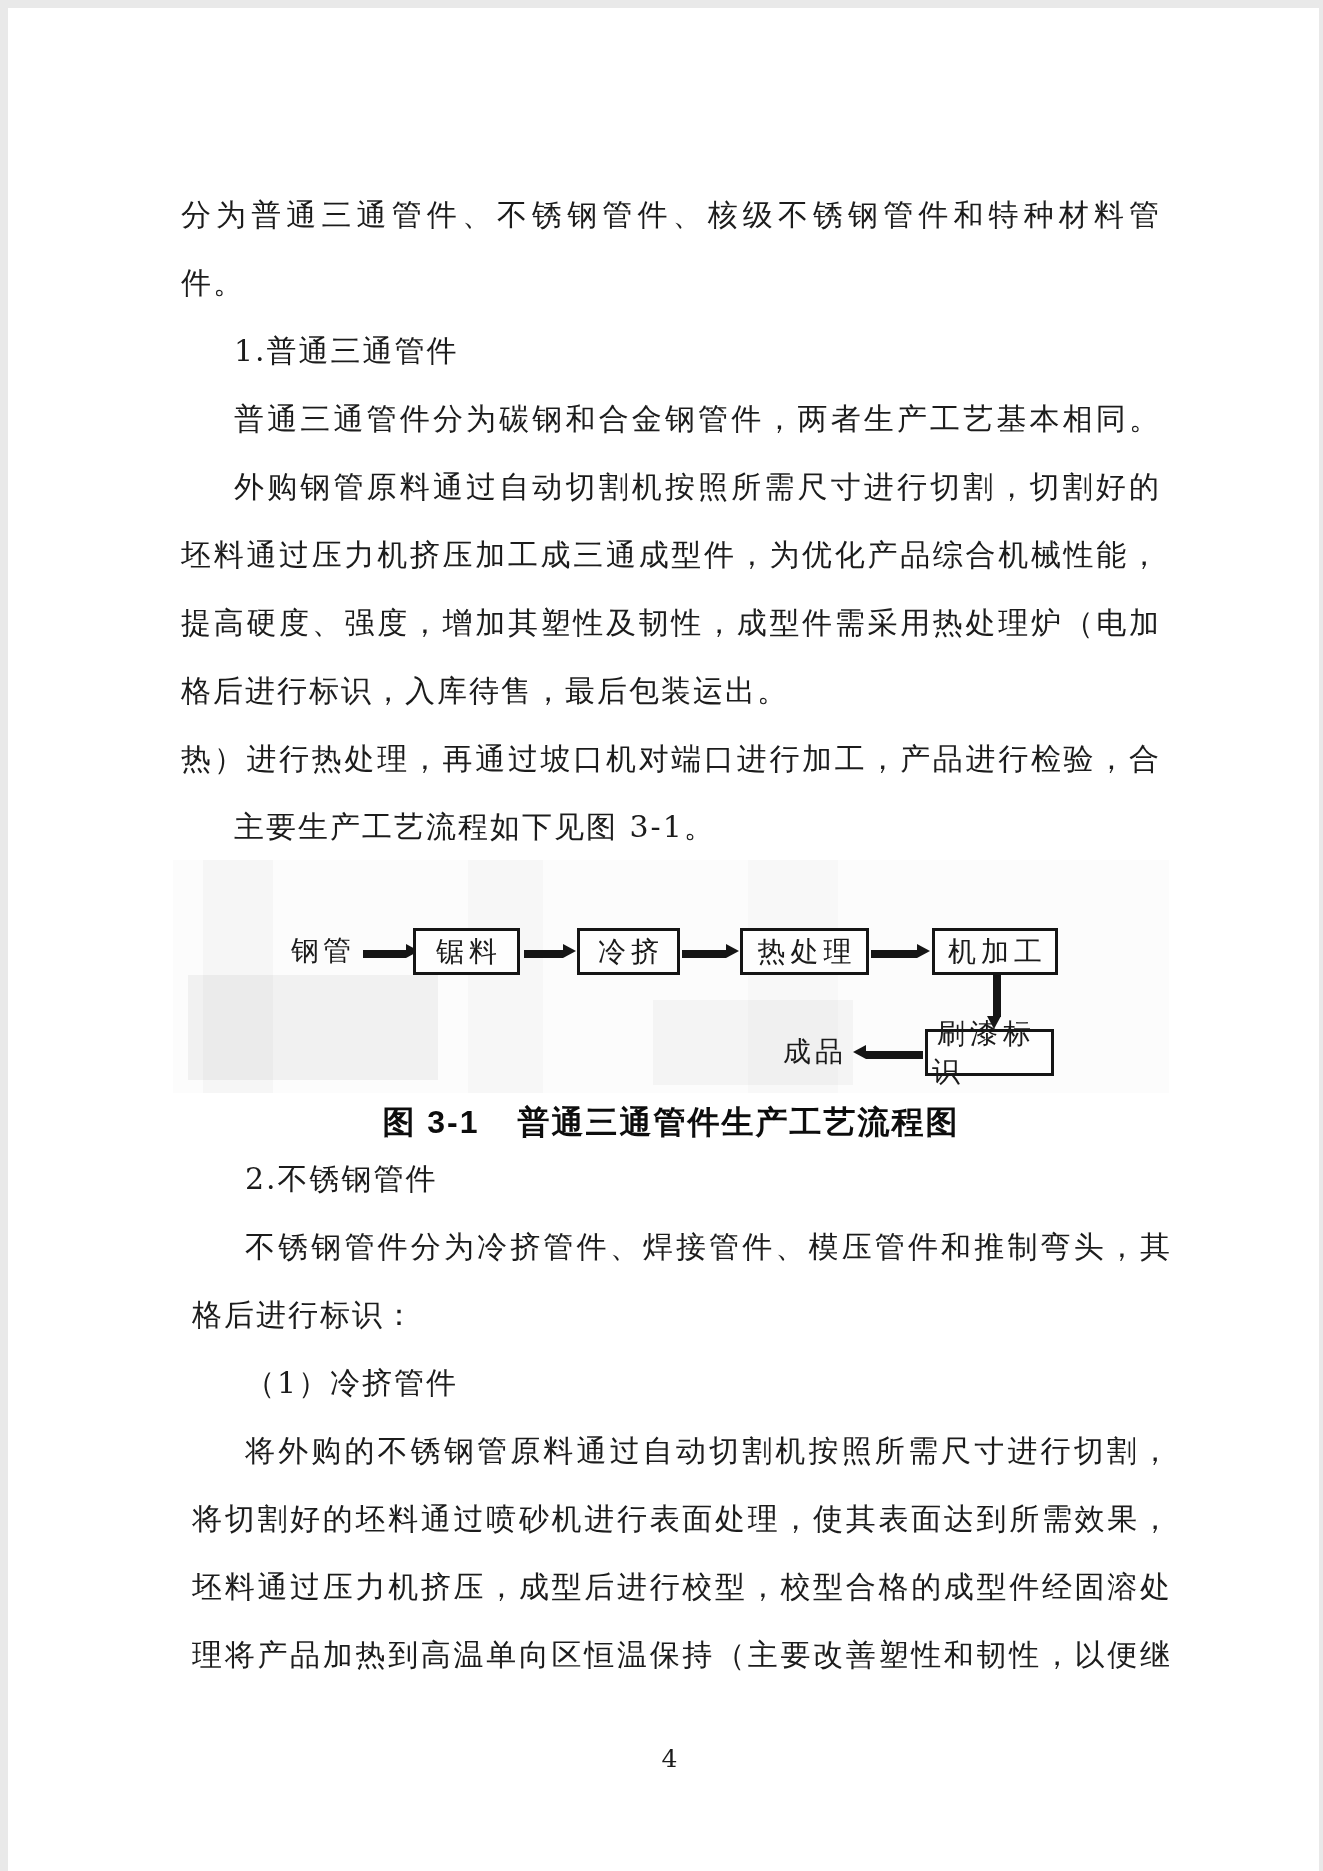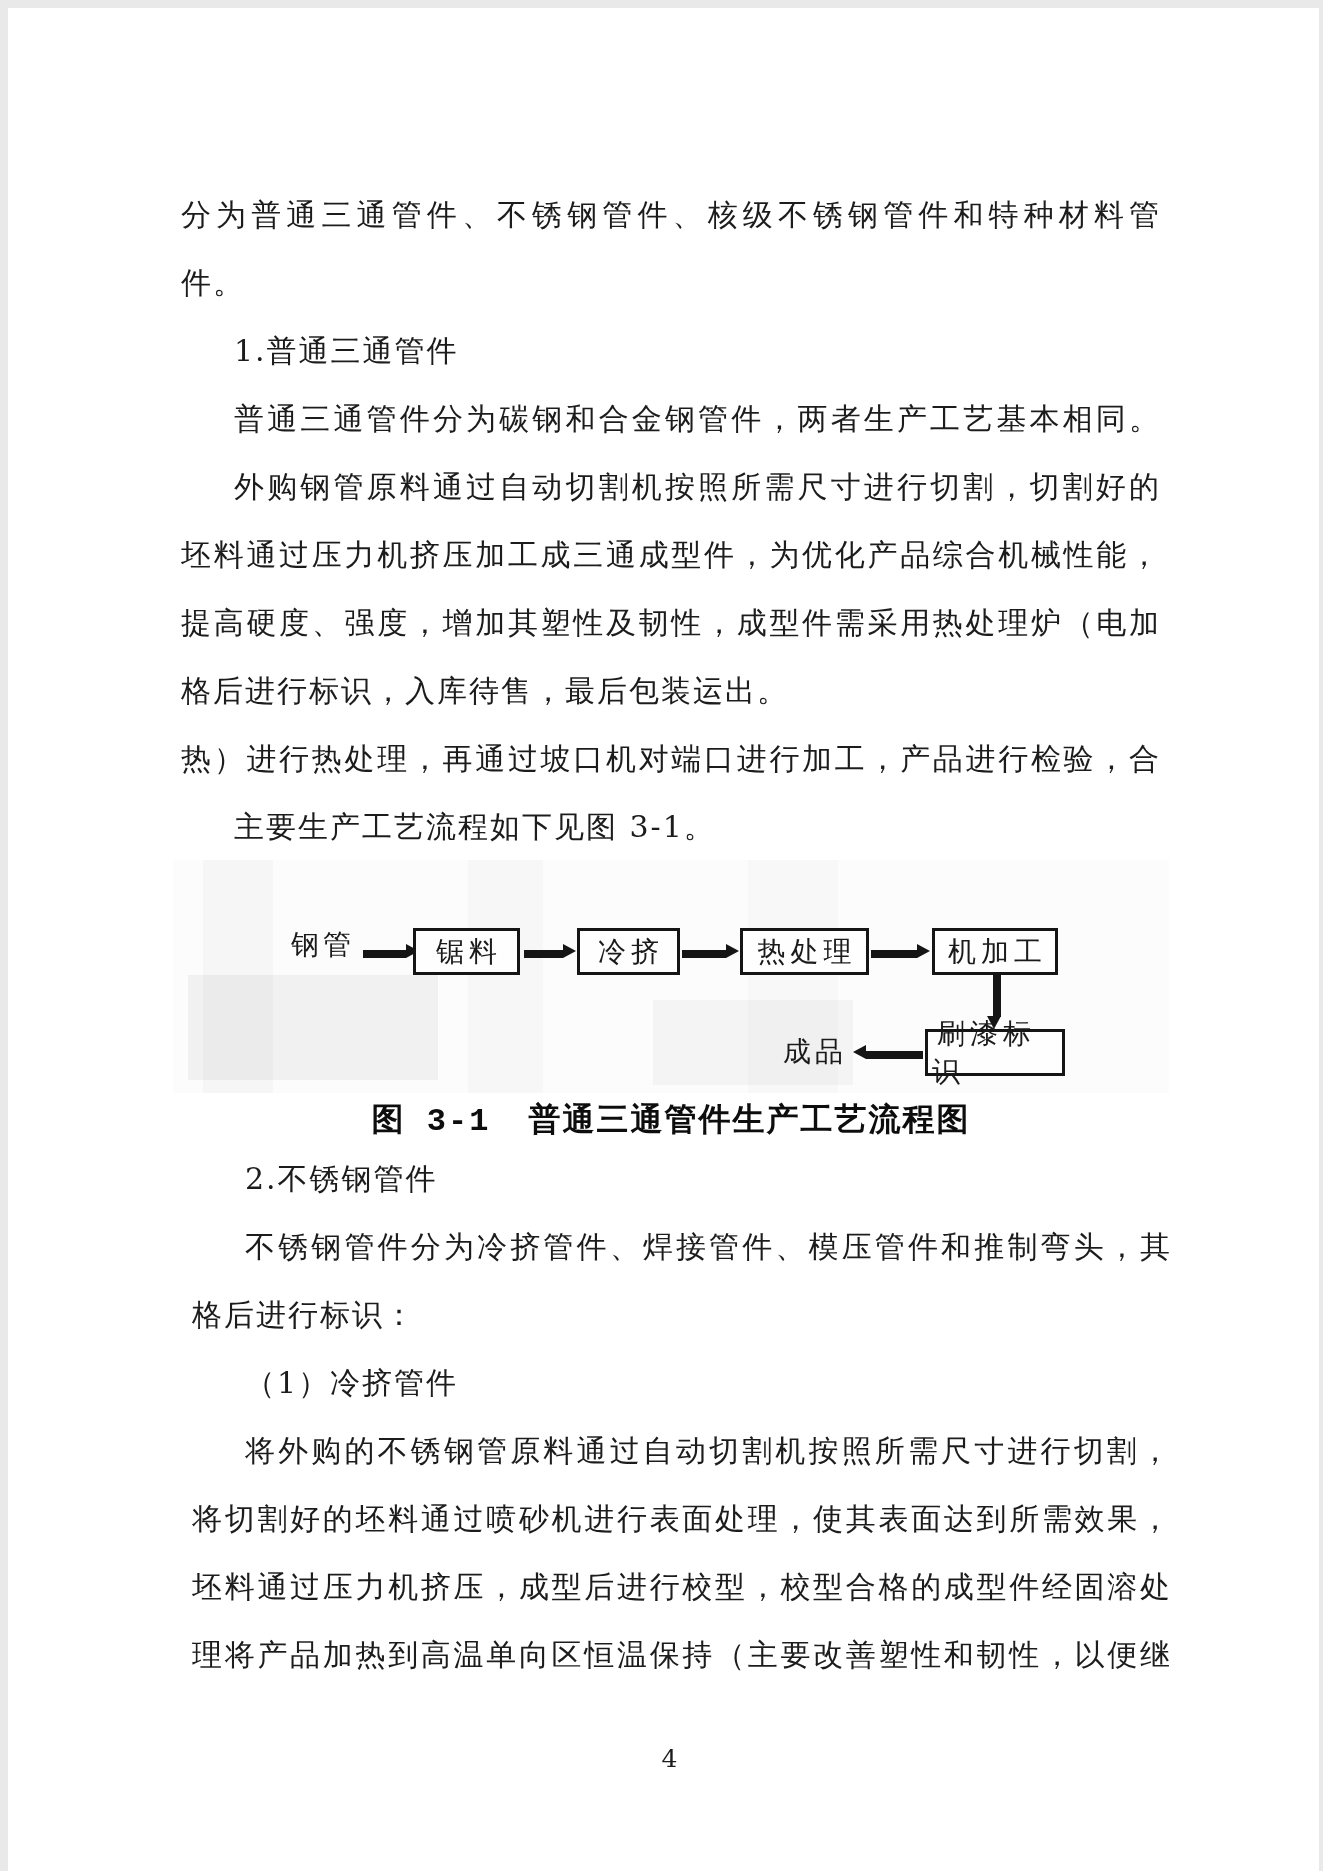--- a/index.html
+++ b/index.html
@@ -70,26 +70,26 @@
   }
   .flow-label {
     position: absolute;
     font-size: 28px;
     letter-spacing: 4px;
     display: flex;
     align-items: center;
     justify-content: center;
     color: #1a1a1a;
   }
-  #node-input    { left: 112px; top: 60px;  width: 76px;  height: 50px; }
+  #node-input    { left: 112px; top: 66px;  width: 76px;  height: 50px; }
   #node-saw      { left: 240px; width: 107px; }
   #node-cold     { left: 404px; width: 103px; }
   #node-heat     { left: 567px; width: 129px; }
   #node-machine  { left: 759px; width: 126px; }
-  #node-paint    { left: 752px; top: 169px; width: 140px; }
+  #node-paint    { left: 752px; top: 169px; width: 129px; }
   #node-finished { left: 606px; top: 167px; width: 72px;  height: 50px; }
 
   .arrow-h {
     position: absolute;
     height: 3px;
     background: #151515;
     top: 90px;
   }
   .arrow-h.head-right::after {
     content: "";
@@ -135,21 +135,21 @@
 
   
   .figure-caption {
     position: absolute;
     left: 165px;
     top: 1088px;
     width: 996px;
     height: 44px;
     line-height: 44px;
     text-align: center;
-    font-family: Liberation Mono, monospace;
+    font-family: Liberation Sans, sans-serif;
     font-weight: bold;
     font-size: 32px;
     letter-spacing: 2px;
     color: #0d0d0d;
   }
   .figure-caption .cap-label { margin-right: 30px; }
 
   
   .page-number {
     position: absolute;

